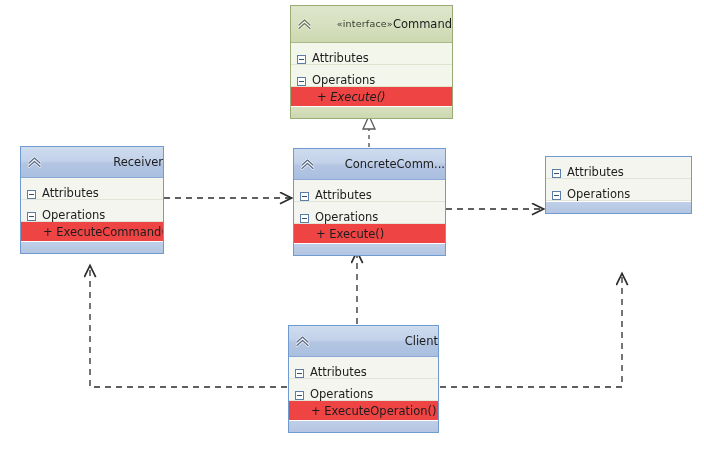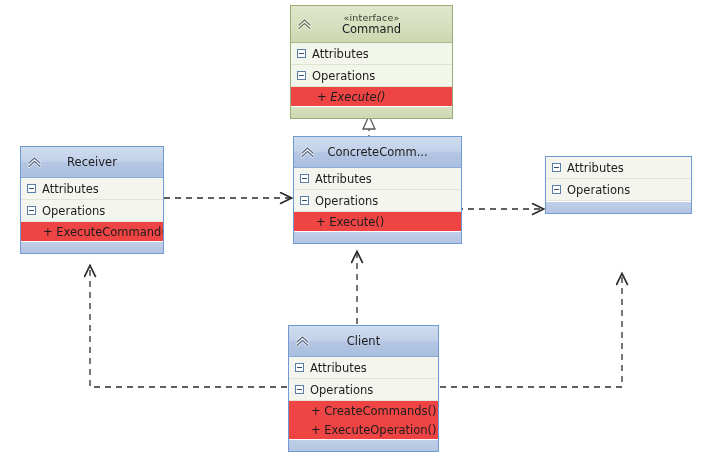--- a/index.html
+++ b/index.html
@@ -23,40 +23,40 @@
     color:#1d1d1d;
     overflow:hidden;
   }
   .uml .hdr{
     position:relative;
     height:31px;
     box-sizing:border-box;
     background:linear-gradient(to bottom,#cfdcef 0%,#c3d2ea 45%,#b3c5e2 55%,#aabfe0 100%);
     border-bottom:1px solid #8aa9d4;
     text-align:center;
-    display:flex;flex-direction:column;align-items:center;justify-content:center;
+    display:flex;flex-direction:row;align-items:center;justify-content:flex-end;
   }
   .uml .hdr .stereo{
     font-size:9.5px;line-height:10px;color:#3a3a2f;letter-spacing:.2px;
   }
   .uml .hdr .nm{
     font-weight:normal;font-size:11.5px;line-height:13px;color:#1b1b1b;
     white-space:nowrap;overflow:hidden;text-overflow:ellipsis;max-width:90%;
   }
   .chev{
     position:absolute;left:5px;top:50%;transform:translateY(-50%);
     width:17px;height:17px;
   }
   .uml .sect{
     position:relative;
     height:22px;
     box-sizing:border-box;
     background:#f4f5ee;
     border-bottom:1px solid #e2e4d8;
-    display:flex;align-items:center;
+    display:flex;align-items:flex-end;
     padding-left:6px;
   }
   .uml .sect .tog{
     width:9px;height:9px;margin-right:6px;flex:0 0 auto;
     box-sizing:border-box;
     border:1px solid #5a7ea8;background:#ffffff;position:relative;
   }
   .uml .sect .tog:after{
     content:"";position:absolute;left:1px;right:1px;top:3px;height:1px;background:#34506e;
   }
@@ -165,21 +165,21 @@
       <span class="lbl">Attributes</span>
     </div>
     <div class="sect">
       <span class="tog"></span>
       <span class="lbl">Operations</span>
     </div>
     <div class="mem">+ ExecuteCommand()</div>
     <div class="ftr"></div>
   </div>
 
-  <div class="uml" style="left:293px;top:136px;width:169px;">
+  <div class="uml" style="left:293px;top:148px;width:153px;">
     <div class="hdr">
       <svg class="chev" viewBox="0 0 17 17">
         <path d="M3,9.5 L8.5,4.5 L14,9.5" fill="none" stroke="#ffffff" stroke-width="2.6" stroke-linecap="round" stroke-linejoin="round"></path>
         <path d="M3,13 L8.5,8 L14,13" fill="none" stroke="#ffffff" stroke-width="2.6" stroke-linecap="round" stroke-linejoin="round"></path>
         <path d="M3,9.5 L8.5,4.5 L14,9.5" fill="none" stroke="#5d6f8c" stroke-width="1.4" stroke-linecap="round" stroke-linejoin="round"></path>
         <path d="M3,13 L8.5,8 L14,13" fill="none" stroke="#5d6f8c" stroke-width="1.4" stroke-linecap="round" stroke-linejoin="round"></path>
       </svg>
       <span class="nm">ConcreteComm...</span>
     </div>
     <div class="sect">
@@ -217,18 +217,17 @@
       <span class="nm">Client</span>
     </div>
     <div class="sect">
       <span class="tog"></span>
       <span class="lbl">Attributes</span>
     </div>
     <div class="sect">
       <span class="tog"></span>
       <span class="lbl">Operations</span>
     </div>
-    <div class="mem">+ CreateCommands()</div>
     <div class="mem">+ ExecuteOperation()</div>
     <div class="ftr"></div>
   </div>
 
 </div>
 
 </body></html>

